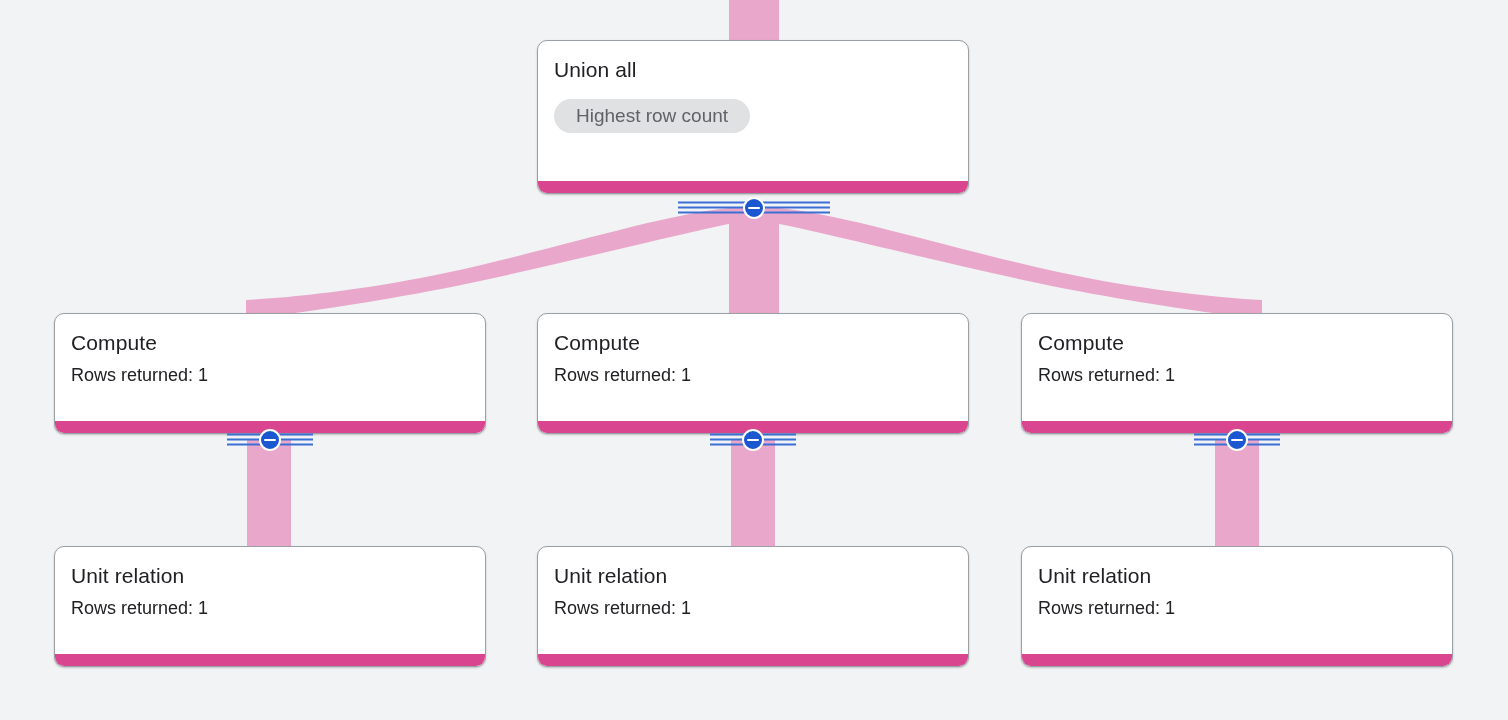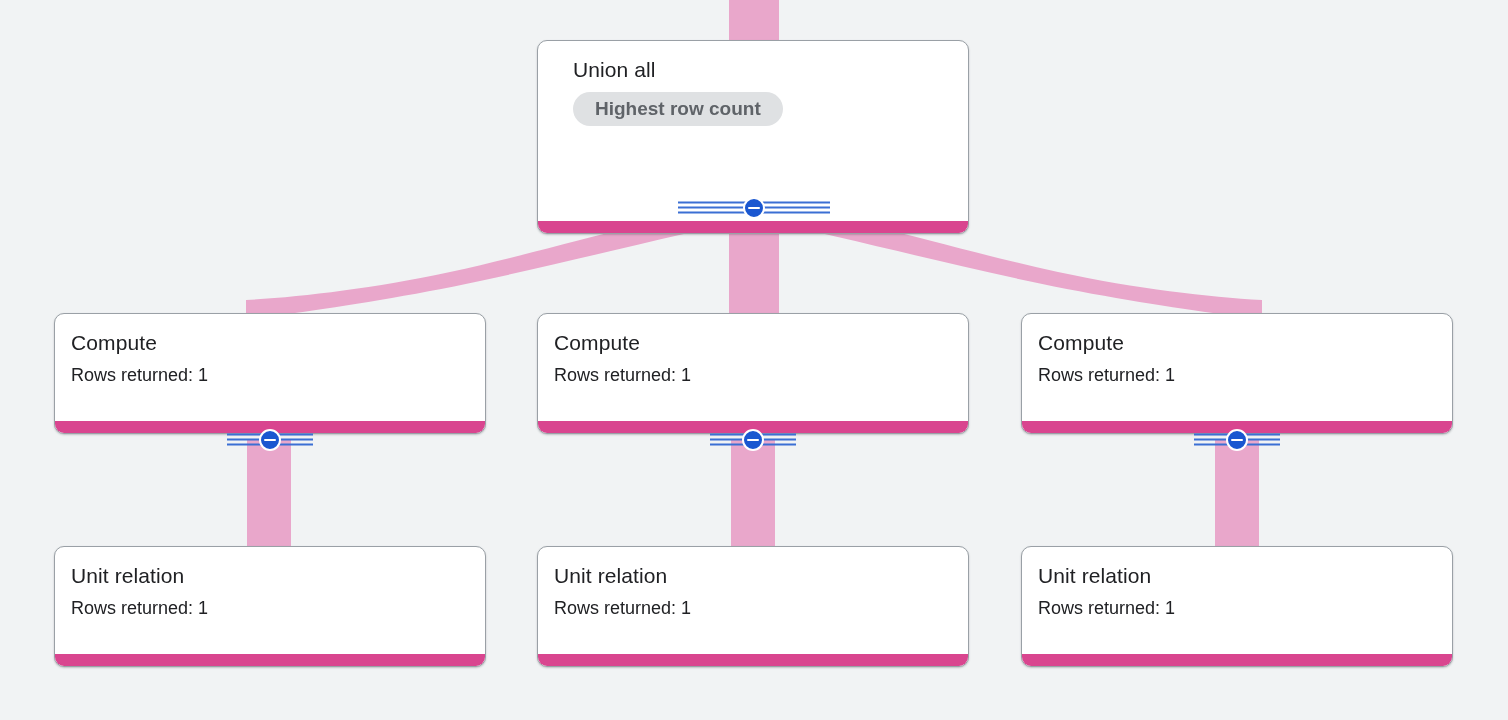--- a/index.html
+++ b/index.html
@@ -36,22 +36,21 @@
     padding: 16px 16px 6px 16px;
   }
   .node-title {
     font-size: 21px;
     line-height: 26px;
     color: #202124;
     letter-spacing: 0.1px;
     white-space: nowrap;
   }
   .node-badge-row {
-    margin-top: 9px;
-    font-weight: bold;
+    margin-top: 16px;
   }
   .badge {
     display: inline-block;
     background: #dfe1e3;
     color: #5f6368;
     font-size: 19px;
     line-height: 22px;
     padding: 6px 22px;
     border-radius: 18px;
     white-space: nowrap;
@@ -148,21 +147,21 @@
                C 908,255 808,228 729,214
                Z"></path>
       <polygon points="1221,313 1253,313 1237,327"></polygon>
 
       <path d="M247,440 L291,440 L291,546 L247,546 Z"></path>
       <path d="M731,440 L775,440 L775,546 L731,546 Z"></path>
       <path d="M1215,440 L1259,440 L1259,546 L1215,546 Z"></path>
     </g>
   </svg>
 
-  <div class="node" style="left:537px; top:40px; width:432px; height:194px;padding-left:19px;">
+  <div class="node" style="left:537px; top:40px; width:432px; height:154px;">
     <div class="node-body">
       <div class="node-title">Union all</div>
       <div class="node-badge-row">
         <span class="badge">Highest row count</span>
       </div>
     </div>
     <div class="node-bar"></div>
   </div>
   <div class="collapse wide" style="left:754px; top:208px;">
     <div class="lines">

